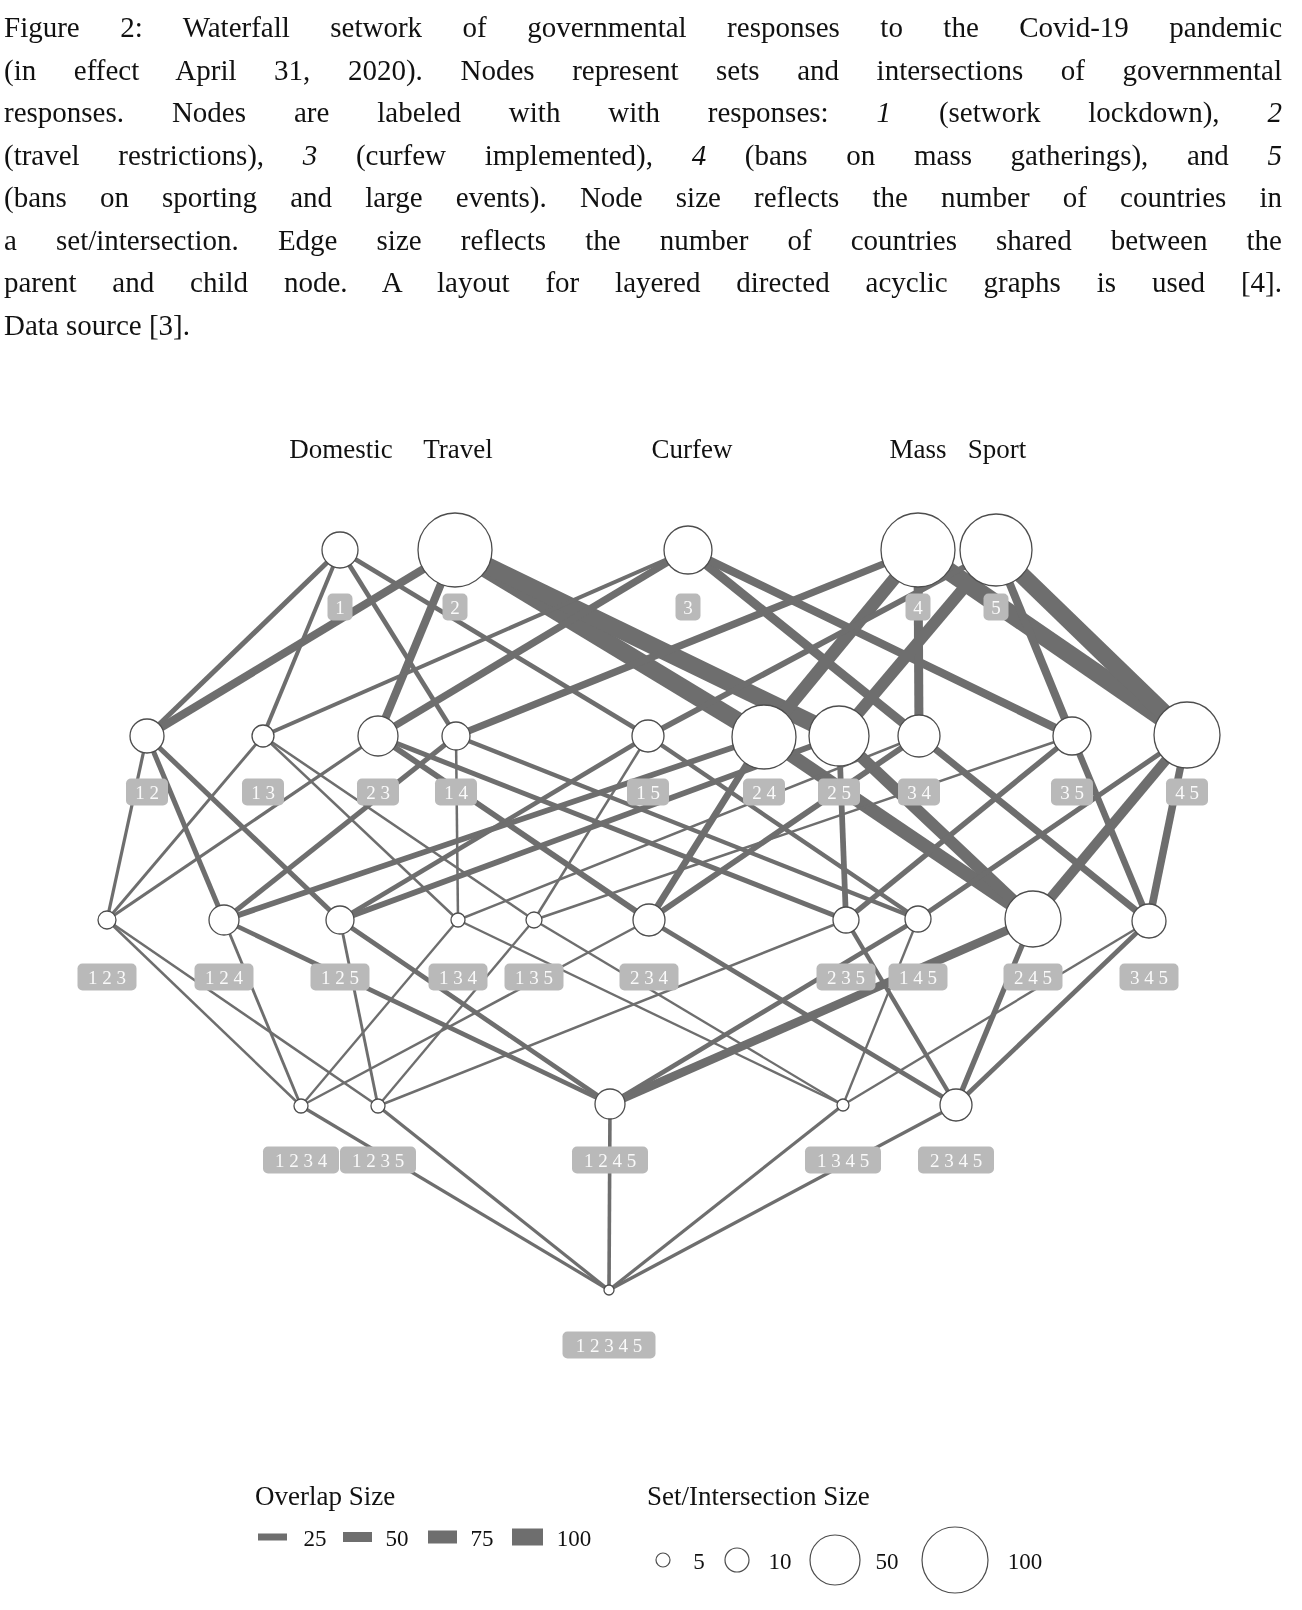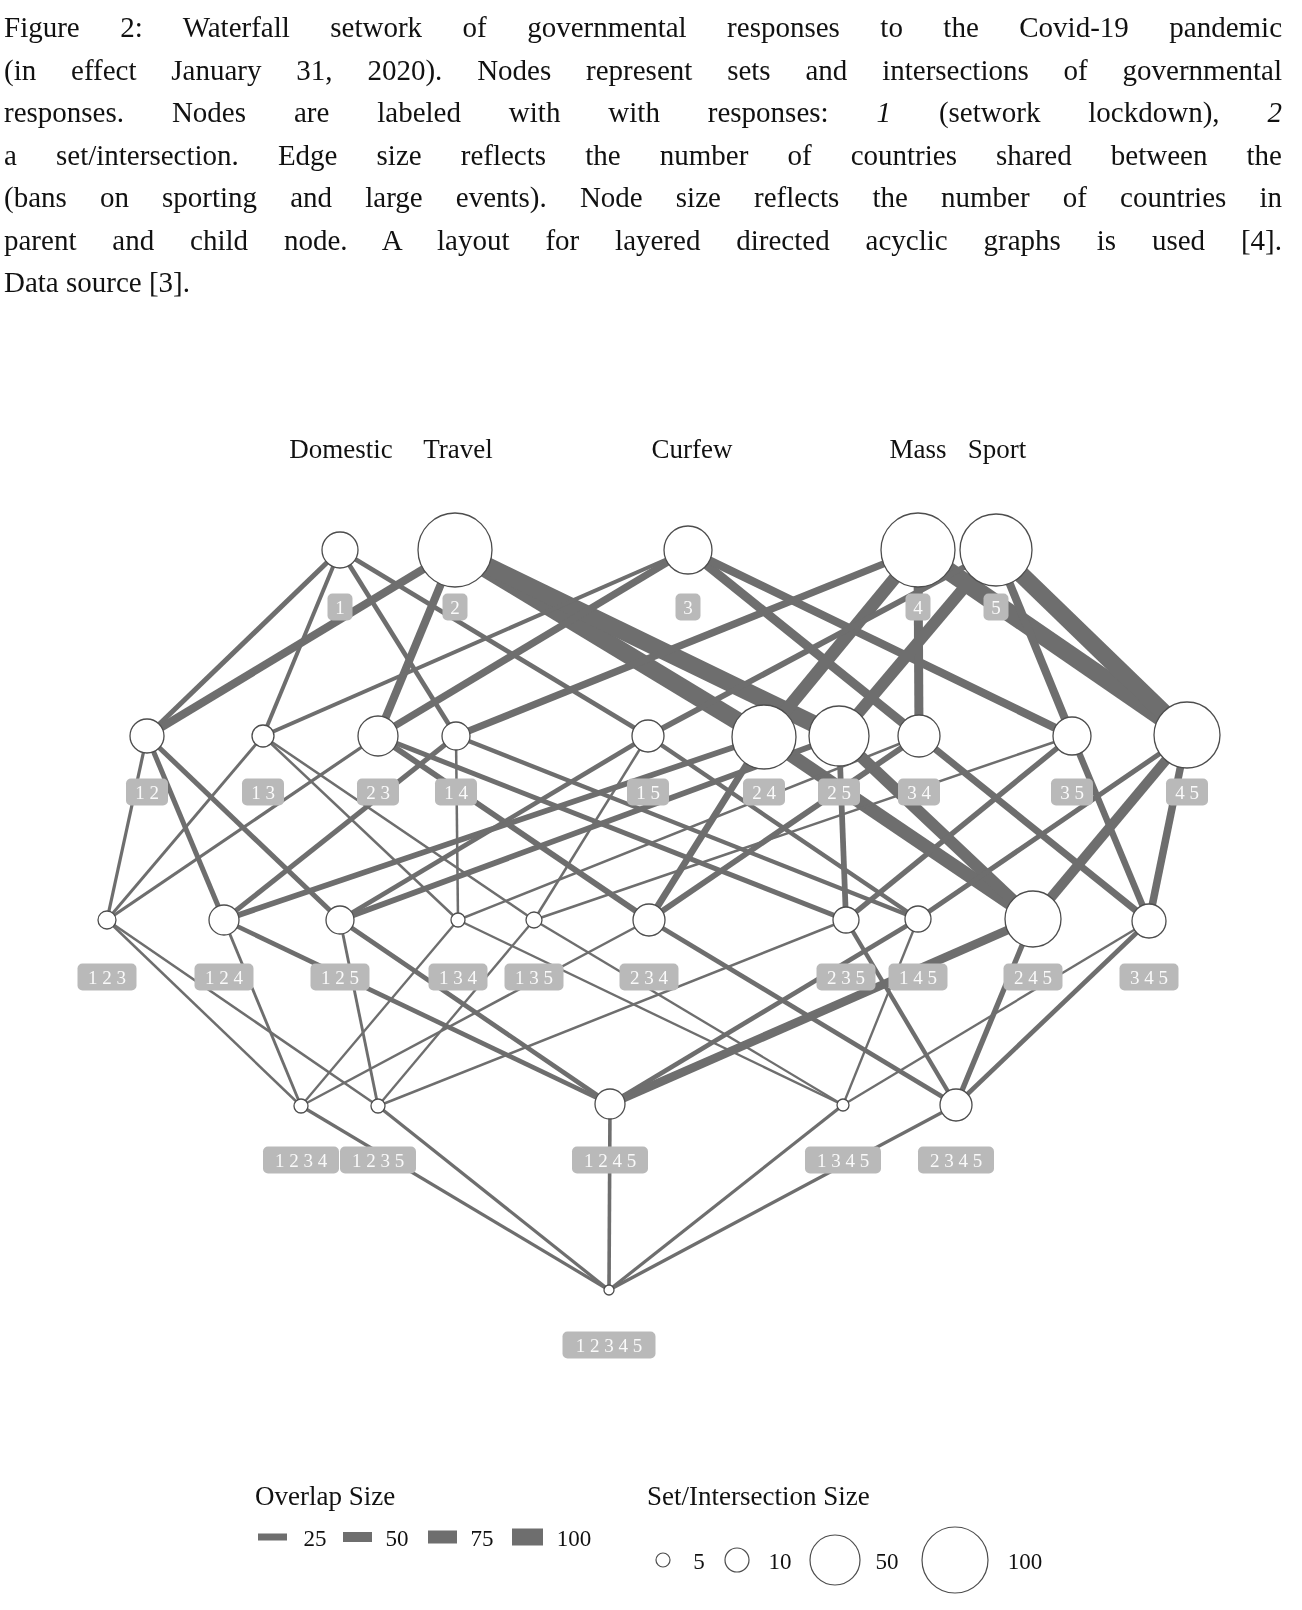--- a/index.html
+++ b/index.html
@@ -11,24 +11,25 @@
   .cap-line .it{font-style:italic;}
   svg{position:absolute;left:0;top:0;}
   text{font-family:"Liberation Serif","DejaVu Serif",serif;}
 </style>
 </head>
 <body>
 
 <div class="page">
   <div class="caption" id="caption">
       <div class="cap-line"><span>Figure 2: Waterfall setwork of governmental responses to the Covid-19 pandemic</span></div>
-      <div class="cap-line"><span>(in effect January 31, 2020). Nodes represent sets and intersections of governmental</span></div>
+      <div class="cap-line"><span>(in effect April 31, 2020). Nodes represent sets and intersections of governmental</span></div>
       <div class="cap-line"><span>responses. Nodes are labeled with with responses: </span><span class="it">1</span><span> (setwork lockdown), </span><span class="it">2</span></div>
+      <div class="cap-line"><span>(travel restrictions), </span><span class="it">3</span><span> (curfew implemented), </span><span class="it">4</span><span> (bans on mass gatherings), and </span><span class="it">5</span></div>
+      <div class="cap-line"><span>(bans on sporting and large events). Node size reflects the number of countries in</span></div>
       <div class="cap-line"><span>a set/intersection. Edge size reflects the number of countries shared between the</span></div>
-      <div class="cap-line"><span>(bans on sporting and large events). Node size reflects the number of countries in</span></div>
       <div class="cap-line"><span>parent and child node. A layout for layered directed acyclic graphs is used [4].</span></div>
       <div class="cap-line last"><span>Data source [3].</span></div>
     </div>
   <svg id="net" width="1302" height="1610" viewBox="0 0 1302 1610">
       <text x="341" y="458" text-anchor="middle" font-size="27" fill="#111111">Domestic</text>
       <text x="458" y="458" text-anchor="middle" font-size="27" fill="#111111">Travel</text>
       <text x="692" y="458" text-anchor="middle" font-size="27" fill="#111111">Curfew</text>
       <text x="918" y="458" text-anchor="middle" font-size="27" fill="#111111">Mass</text>
       <text x="997" y="458" text-anchor="middle" font-size="27" fill="#111111">Sport</text>
       <line x1="340" y1="550" x2="147" y2="736" stroke="#6e6e6e" stroke-width="5.04"></line>

